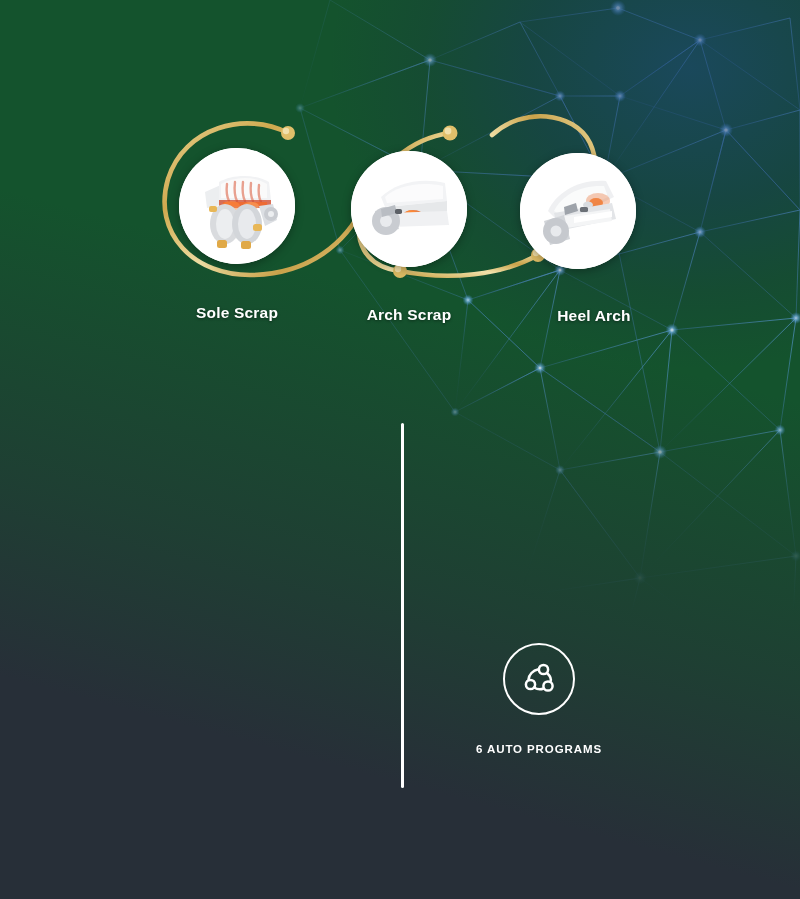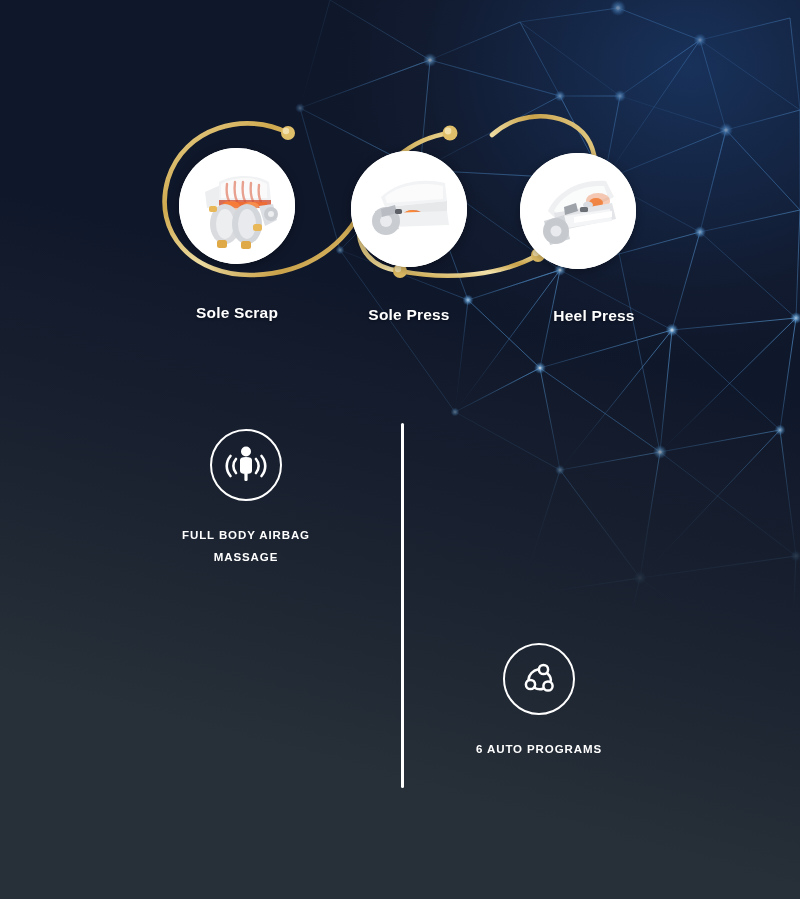--- a/index.html
+++ b/index.html
@@ -5,21 +5,21 @@
   * { margin:0; padding:0; box-sizing:border-box; }
   html, body {
     width:800px; height:899px;
     background:#272f38;
     font-family:"Liberation Sans", sans-serif;
     overflow:hidden;
   }
   #stage {
     position:relative;
     width:800px; height:899px;
-    background:#0f172a;
+    background:#14532d;
     overflow:hidden;
   }
 
   
   .bg-layer { position:absolute; inset:0; }
   #net-svg { position:absolute; top:0; left:0; width:800px; height:899px; }
   .bg-sheen {
     position:absolute; top:0; left:300px; width:500px; height:560px;
     background:radial-gradient(ellipse 430px 360px at 78% 12%,
        rgba(30,66,120,0.62) 0%, rgba(26,52,95,0.42) 38%,
@@ -304,21 +304,21 @@
             <ellipse cx="50" cy="67" rx="5" ry="3" fill="#dedac8" opacity="0.8"></ellipse>
             <path d="M38 62 L96 60 L98 74 L40 76 Z" fill="#f0f1f3"></path>
             <path d="M24 60 L42 56 L48 78 L28 82 Z" fill="#d5d8dc"></path>
             <circle cx="35" cy="70" r="14" fill="#c9ccd1"></circle>
             <circle cx="35" cy="70" r="6" fill="#e9ebee"></circle>
             <path d="M30 58 L44 54 L46 62 L31 66 Z" fill="#b9bdc3"></path>
             <rect x="44" y="58" width="7" height="5" rx="1.8" fill="#5d6167"></rect>
           </g>
         </svg>
       </div>
-      <div class="proc-label" style="left:409px; top:306px;">Sole Press</div>
+      <div class="proc-label" style="left:409px; top:306px;">Arch Scrap</div>
     </div>
 
     <div class="proc-item">
       <div class="proc-disc" style="left:520px; top:153px; width:116px; height:116px;">
         <svg width="116" height="116" viewBox="0 0 116 116">
           <rect width="116" height="116" fill="#ffffff"></rect>
           <g>
             <path d="M28 58 C 36 40, 58 26, 86 28 L94 44 L40 70 Z" fill="#eff0f2"></path>
             <path d="M34 58 C 42 42, 60 32, 84 33 L88 44 L44 64 Z" fill="#fafbfb"></path>
             <ellipse cx="78" cy="48" rx="12" ry="8" fill="#e8692a" opacity="0.35"></ellipse>
@@ -328,46 +328,27 @@
             <path d="M38 64 L90 56 L92 68 L40 76 Z" fill="#f4f5f6"></path>
             <path d="M24 68 L44 62 L50 86 L30 92 Z" fill="#d2d5d9"></path>
             <circle cx="36" cy="78" r="13" fill="#c6c9ce"></circle>
             <circle cx="36" cy="78" r="5.5" fill="#e8eaed"></circle>
             <path d="M44 54 L56 50 L58 58 L45 62 Z" fill="#9ea3aa"></path>
             <path d="M54 64 L92 58 L92 64 L54 70 Z" fill="#ffffff"></path>
             <rect x="60" y="54" width="8" height="5" rx="1.6" fill="#6b7077"></rect>
           </g>
         </svg>
       </div>
-      <div class="proc-label" style="left:594px; top:307px;">Heel Press</div>
+      <div class="proc-label" style="left:594px; top:307px;">Heel Arch</div>
     </div>
   </div>
 
   <div id="feature-grid">
     <div id="divider"></div>
 
-    <div class="feature" style="left:96px; top:14px;">
-      <div class="feat-ring">
-        <svg width="46" height="42" viewBox="0 0 46 42">
-          <g fill="#ffffff">
-            <circle cx="23" cy="7.5" r="5"></circle>
-            <path d="M17 16 C17 14 19 13 23 13 C27 13 29 14 29 16 L29 27 C29 29 27 30 23 30 C19 30 17 29 17 27 Z"></path>
-            <rect x="21.4" y="29" width="3.2" height="8" rx="1.2"></rect>
-          </g>
-          <g stroke="#ffffff" stroke-width="2.6" fill="none" stroke-linecap="round">
-            <path d="M13 15 C9.5 19 9.5 25 13 29"></path>
-            <path d="M7.5 12 C2.5 18 2.5 26 7.5 32"></path>
-            <path d="M33 15 C36.5 19 36.5 25 33 29"></path>
-            <path d="M38.5 12 C43.5 18 43.5 26 38.5 32"></path>
-          </g>
-        </svg>
-      </div>
-      <div class="feat-label">FULL BODY AIRBAG
-MASSAGE</div>
-    </div>
 
 
 
     <div class="feature" style="left:389px; top:228px;">
       <div class="feat-ring">
         <svg width="42" height="42" viewBox="0 0 42 42">
           <g stroke="#ffffff" stroke-width="2.5" fill="none" stroke-linecap="round">
             <circle cx="25.5" cy="11.5" r="4.6"></circle>
             <circle cx="30" cy="28" r="4.6"></circle>
             <circle cx="12.5" cy="26.5" r="4.6"></circle>

